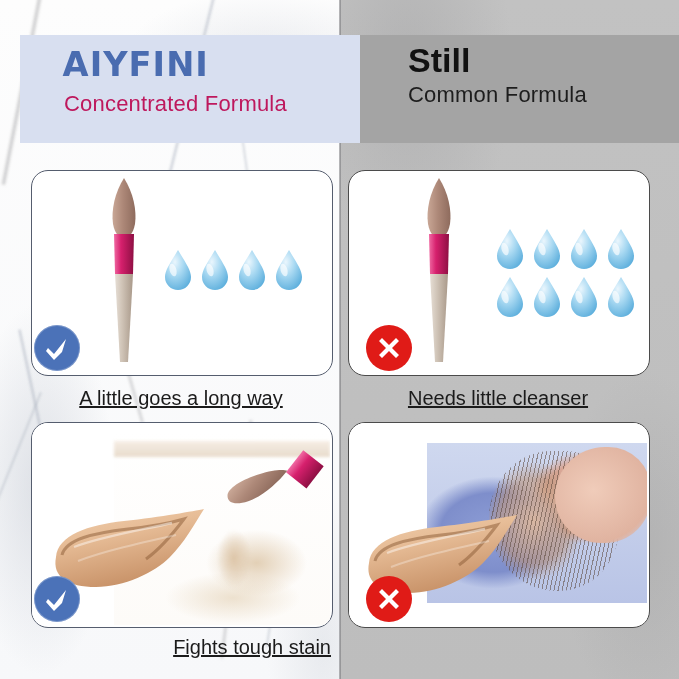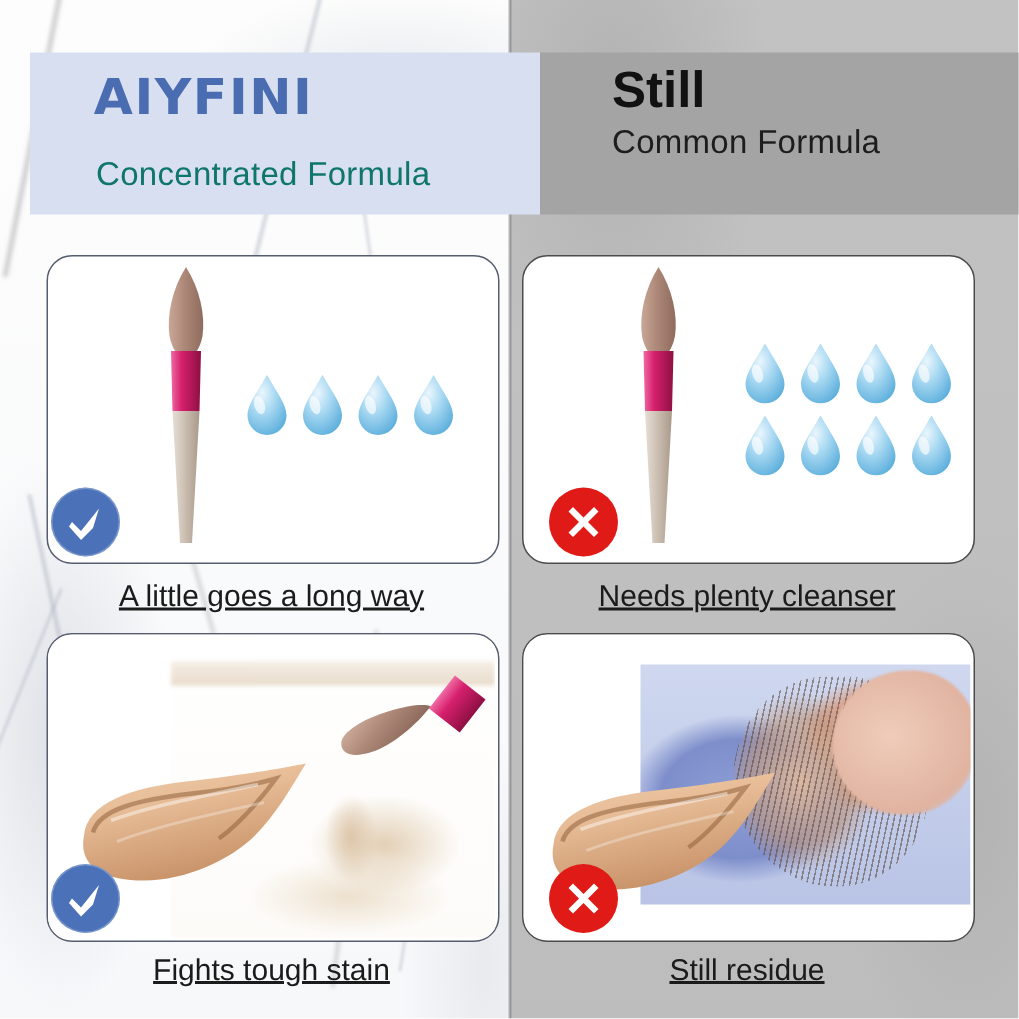--- a/index.html
+++ b/index.html
@@ -45,21 +45,21 @@
   }
   .logo-wrap{height:46px;display:flex;align-items:center;}
   .logo{
     font-family:"DejaVu Sans", sans-serif;
     font-weight:bold;font-size:33px;letter-spacing:1px;
     color:#4a6cb0;
     transform:scaleX(1.02);
     font-stretch:expanded;
   }
   .sub-left{
-    font-size:22px;color:#0f766e;margin-top:16px;letter-spacing:.2px;
+    font-size:22px;color:#be185d;margin-top:4px;letter-spacing:.2px;
   }
   .hdr-other{
     font-size:34px;font-weight:bold;color:#111111;line-height:1.05;margin-top:2px;
   }
   .sub-right{
     font-size:22px;color:#1d1d1d;margin-top:3px;letter-spacing:.2px;
   }
 
   
   .divider{position:absolute;left:339px;top:0;width:2px;height:679px;background:rgba(120,120,124,.55);}
@@ -78,21 +78,21 @@
   .c-bl{left:31px;top:422px;width:300px;height:204px;}
   .c-br{left:348px;top:422px;width:300px;height:204px;}
 
   
   .cap{
     position:absolute;height:30px;line-height:30px;
     font-size:20px;color:#1b1b1b;text-align:center;text-decoration:underline;
   }
   .cap-tl{left:31px;top:383px;width:300px;}
   .cap-tr{left:348px;top:383px;width:300px;}
-  .cap-bl{left:31px;top:632px;width:300px;}
+  .cap-bl{left:31px;top:632px;width:300px;text-align:right;}
   .cap-br{left:348px;top:632px;width:300px;}
 
   
   .badge{
     position:absolute;width:46px;height:46px;border-radius:50%;
     display:flex;align-items:center;justify-content:center;z-index:6;
   }
   .badge-check{background:#4b72b8;box-shadow:0 0 0 1px rgba(255,255,255,.25) inset;}
   .badge-x{background:#e01b17;}
   .b-tl{left:34px;top:325px;}
@@ -291,21 +291,21 @@
         <path d="M16 2 C23 14, 29 22, 29 29 A13 13 0 1 1 3 29 C3 22, 9 14, 16 2 Z" fill="url(#dropG)"></path>
         <ellipse cx="11" cy="22" rx="3.4" ry="6.4" fill="#ffffff" opacity=".65" transform="rotate(-16 11 22)"></ellipse>
       </svg>
   </div>
 
   <div class="badge badge-x b-tr">
     <svg width="28" height="28" viewBox="0 0 28 28">
         <path d="M7 4 L14 11 L21 4 L24 7 L17 14 L24 21 L21 24 L14 17 L7 24 L4 21 L11 14 L4 7 Z" fill="#ffffff"></path>
       </svg>
   </div>
-  <div class="cap cap-tr label">Needs plenty cleanser</div>
+  <div class="cap cap-tr label">Needs little cleanser</div>
 
   <div class="card c-bl">
     <div class="photo ph-bl" style="left:0;top:0;">
       <div class="bl-scene"></div>
       <div class="bl-bar"></div>
 
       <svg style="position:absolute;left:190px;top:14px;" width="110" height="110" viewBox="0 0 110 110">
         <g transform="rotate(38 55 55)">
           <path d="M50 6 L76 6 L76 34 L50 34 Z" fill="url(#ferruleG)"></path>
           <path d="M50 32 C50 48, 46 68, 38 80 C30 92, 22 94, 18 88 C14 82, 20 66, 30 52 C38 40, 46 33, 50 32 Z" fill="url(#bristleG)"></path>
@@ -347,15 +347,14 @@
         <path d="M30 52 C56 42, 92 36, 128 28" fill="none" stroke="#ffffff" stroke-opacity=".45" stroke-width="2.4"></path>
         <path d="M34 66 C60 56, 96 48, 132 40" fill="none" stroke="#ffffff" stroke-opacity=".30" stroke-width="2"></path>
       </svg>
     </div>
   </div>
   <div class="badge badge-x b-br">
     <svg width="28" height="28" viewBox="0 0 28 28">
         <path d="M7 4 L14 11 L21 4 L24 7 L17 14 L24 21 L21 24 L14 17 L7 24 L4 21 L11 14 L4 7 Z" fill="#ffffff"></path>
       </svg>
   </div>
-  <div class="cap cap-br label">Still residue</div>
 
 </div>
 
 </body></html>

